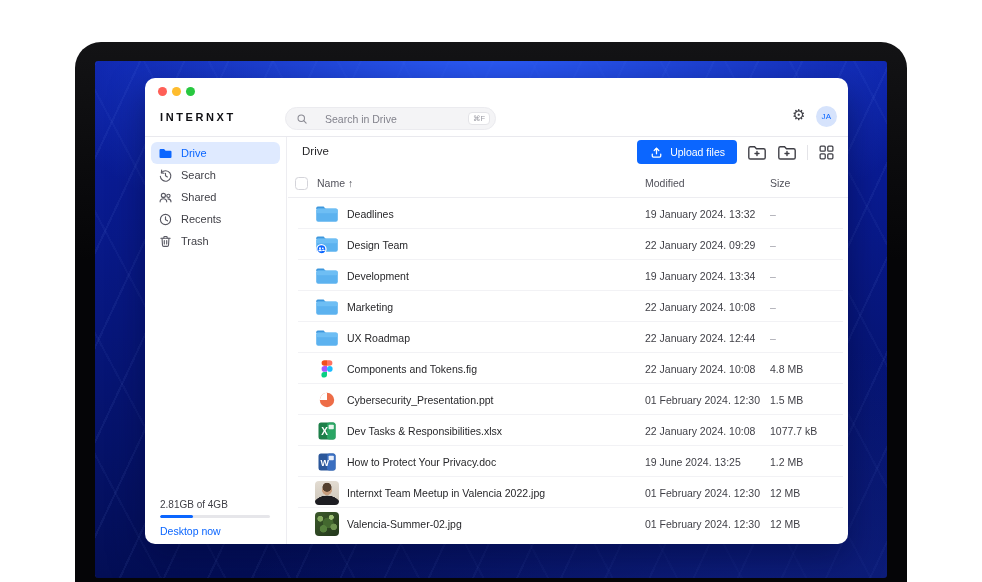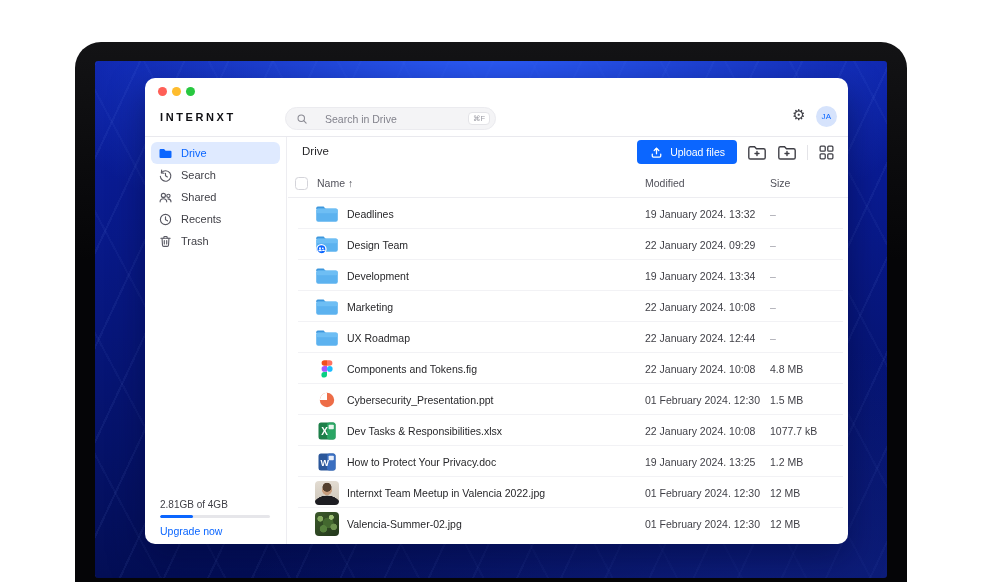--- a/index.html
+++ b/index.html
@@ -175,21 +175,21 @@
                 </svg>
             </span>
             <span>Trash</span>
           </div>
 
           <div class="storage">
             <div class="usage">2.81GB of 4GB</div>
             <div class="bar">
                 <div class="fill" style="width: 30%;"></div>
               </div>
-            <a class="upgrade">Upgrade now</a>
+            <a class="upgrade">Desktop now</a>
           </div>
         </div>
 
         <div class="main">
           <div class="breadcrumb">Drive</div>
 
           <div class="toolbar">
             <button class="upload">
               <span class="si">
                 <svg width="13" height="13" viewBox="0 0 16 16" fill="none" stroke="#fff" stroke-width="1.6" stroke-linecap="round" stroke-linejoin="round">
@@ -339,21 +339,21 @@
               <div class="row">
     <span class="file-icon">
                   <svg width="24" height="20" viewBox="0 0 24 20">
                     <rect x="3.5" y="1.5" width="17" height="17" rx="2.5" fill="#2b579a"></rect>
                     <rect x="12" y="1.5" width="8.5" height="17" rx="2.5" fill="#3a6ec0"></rect>
                     <rect x="13.6" y="3.8" width="5.2" height="4.4" rx="0.8" fill="#e9effa"></rect>
                     <text x="9.8" y="14" font-family="Liberation Sans, sans-serif" font-size="9" font-weight="bold" fill="#fff" text-anchor="middle">W</text>
                   </svg>
                 </span>
     <span class="cell name">How to Protect Your Privacy.doc</span>
-    <span class="cell modified">19 January 2024. 13:25</span>
+    <span class="cell modified">19 June 2024. 13:25</span>
     <span class="cell size">1.2 MB</span>
   </div>
               <div class="row">
     <span class="file-icon">
                   <span class="thumb thumb-person"></span>
                 </span>
     <span class="cell name">Internxt Team Meetup in Valencia 2022.jpg</span>
     <span class="cell modified">01 February 2024. 12:30</span>
     <span class="cell size">12 MB</span>
   </div>

